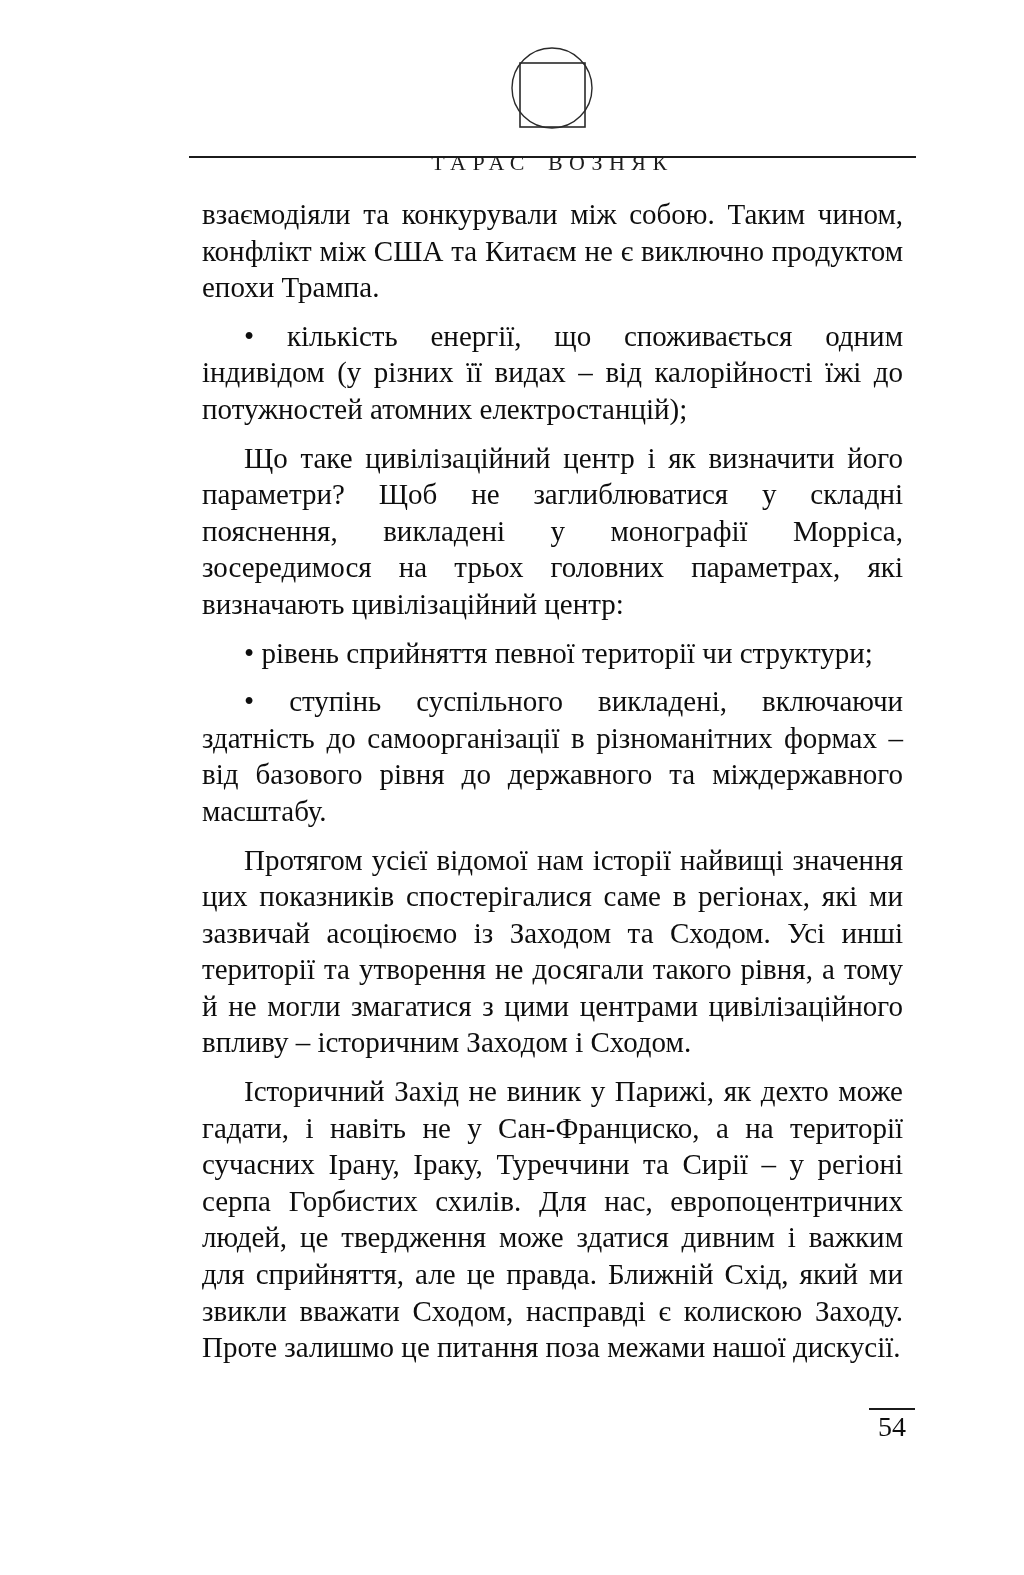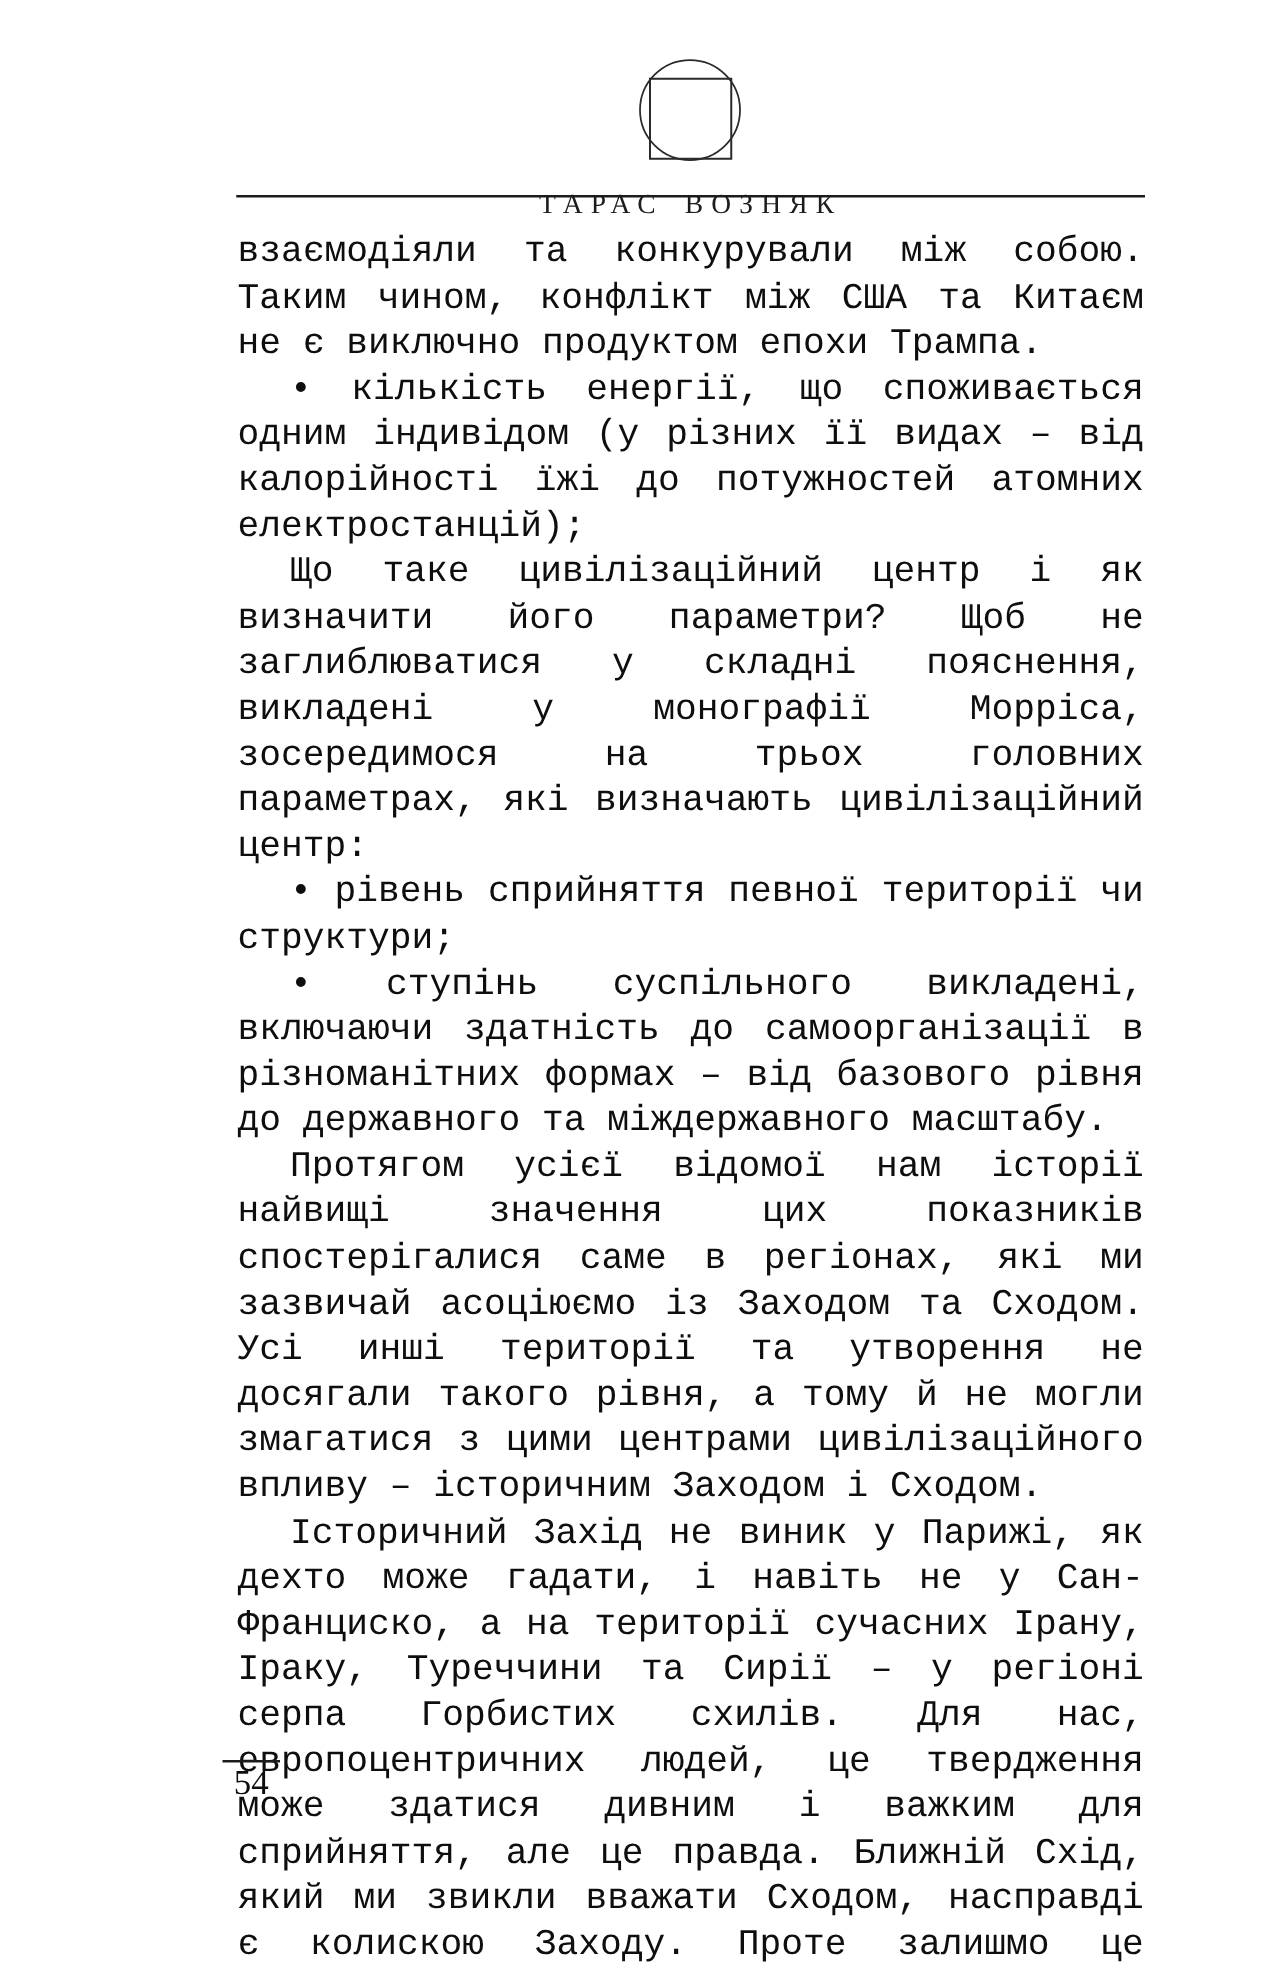--- a/index.html
+++ b/index.html
@@ -50,34 +50,33 @@
     position: absolute;
     left: 190px;
     top: 184px;
     width: 725px;
     font-size: 29px;
     line-height: 36.6px;
     text-align: justify;
     color: #0e0e0e;
   }
   .body-text p {
-    margin: 0;
+    margin: 12px;
     padding: 0;
     text-indent: 42px;
-    font-family: Liberation Mono, monospace;
   }
   .body-text p.noindent {
     text-indent: 0;
   }
   .page-footer {
     position: absolute;
-    left: 178px;
+    left: 190px;
     top: 1408px;
     width: 725px;
-    text-align: left;
+    text-align: right;
   }
   .page-number {
     display: inline-block;
     border-top: 2px solid #1b1b1b;
     padding: 1px 9px 0 9px;
     font-size: 28px;
     line-height: 32px;
     color: #0e0e0e;
   }
 </style>

